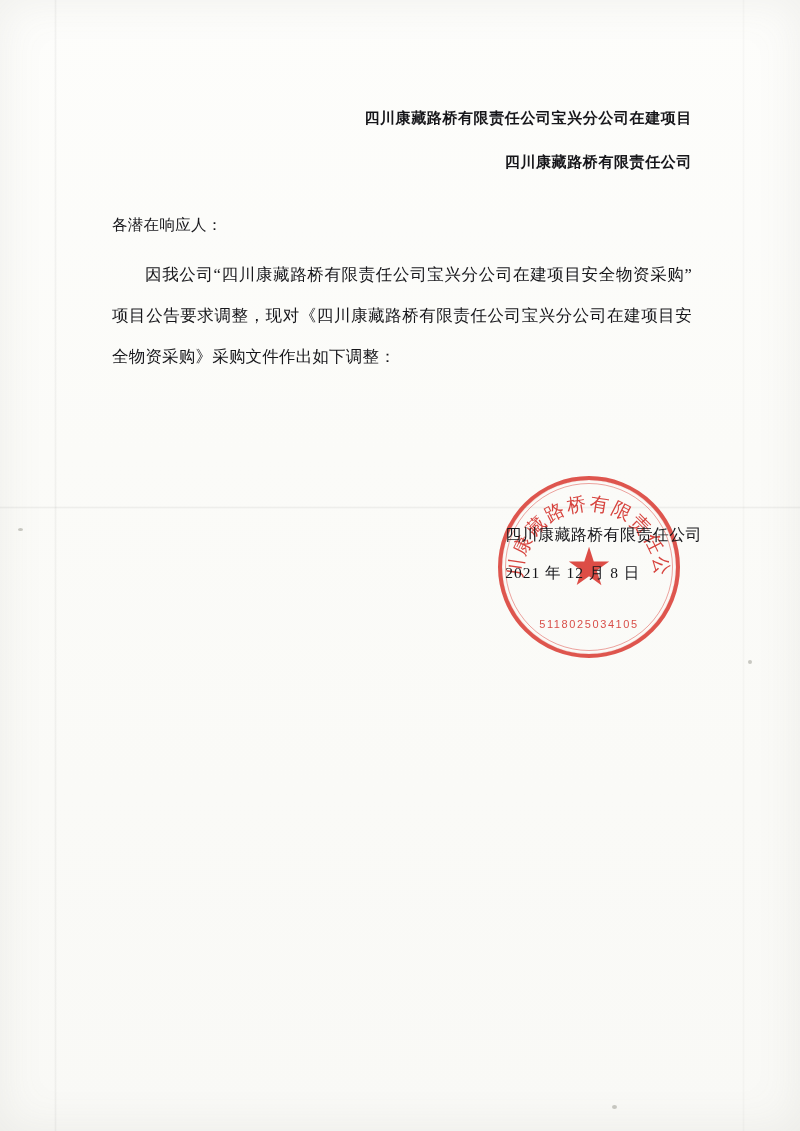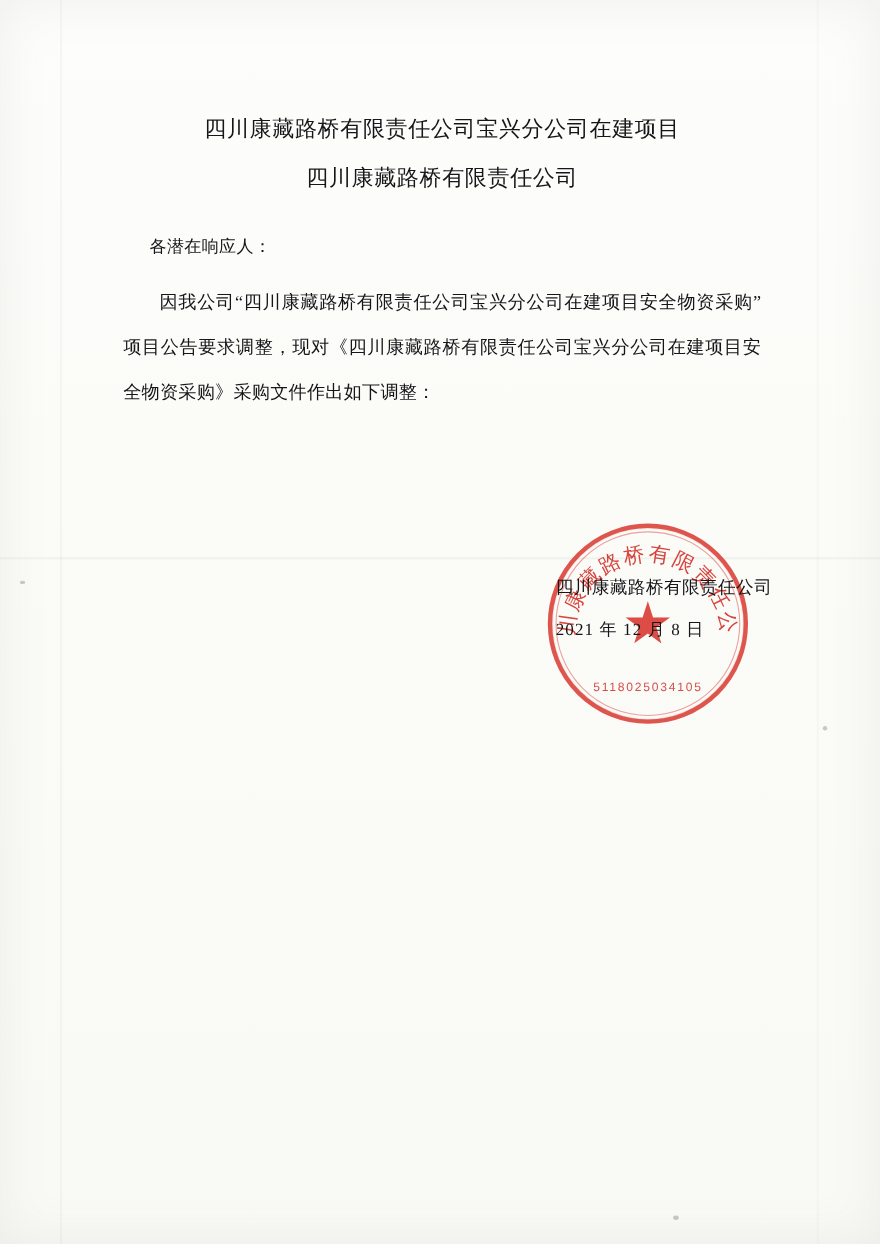--- a/index.html
+++ b/index.html
@@ -58,34 +58,33 @@
   
   .doc {
     position: absolute;
     left: 112px;
     top: 96px;
     width: 580px;
     color: #16161a;
   }
 
   .title {
-    text-align: center;
-    font-weight: normal;
-    font-size: 20px;
+    text-align: right;
+    font-weight: bold;
+    font-size: 15px;
     letter-spacing: 0.6px;
     line-height: 44px;
   }
   .title .line2 { display: block; }
 
   .salutation {
     margin-top: 26px;
     font-size: 15.5px;
     line-height: 30px;
     letter-spacing: 0.3px;
-    margin-left: 24px;
   }
 
   .para {
     margin-top: 14px;
     font-size: 16.5px;
     line-height: 41px;
     text-indent: 2em;
     text-align: justify;
     letter-spacing: 0.2px;
   }

